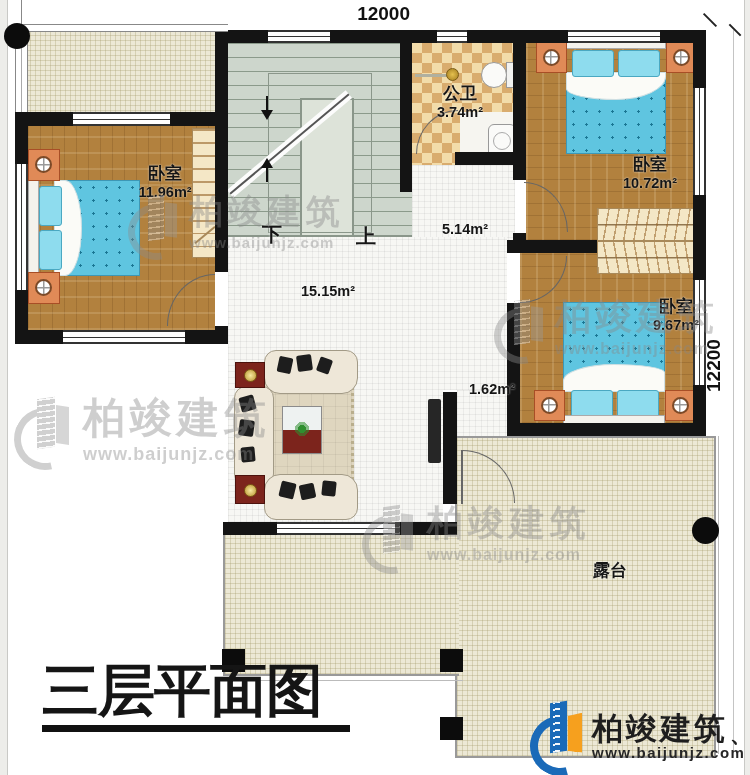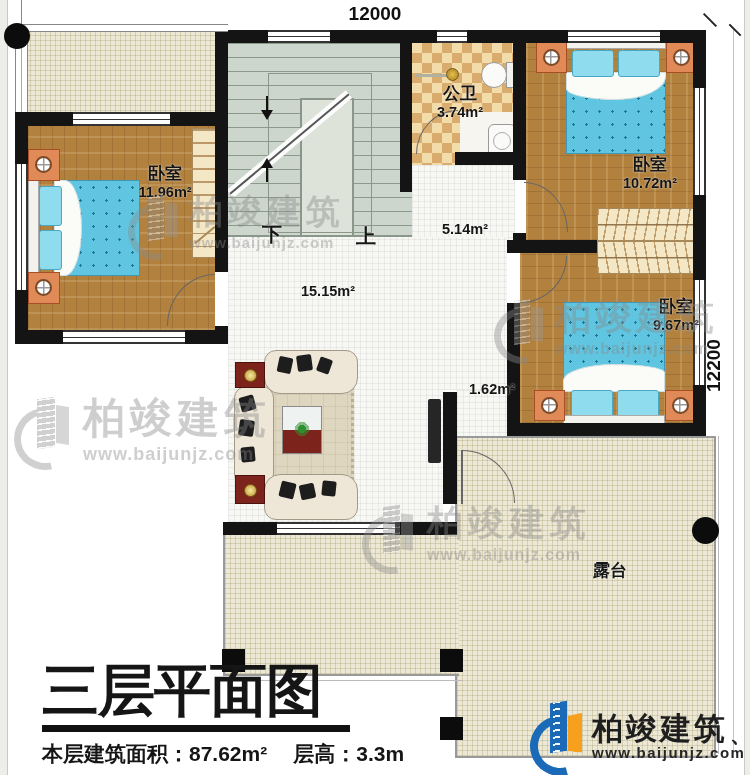--- a/index.html
+++ b/index.html
@@ -275,21 +275,21 @@
   <div class="lbl areatxt" style="left:300px;top:283px;width:56px">15.15m²</div>
   <div class="lbl" style="left:646px;top:297px;width:60px">
     <div class="name">卧室</div>
     <div class="areatxt">9.67m²</div>
   </div>
   <div class="lbl areatxt" style="left:466px;top:381px;width:52px">1.62m²</div>
   <div class="lbl name" style="left:588px;top:561px;width:44px">露台</div>
   <div class="lbl" style="left:262px;top:223px;font-size:20px">下</div>
   <div class="lbl" style="left:356px;top:225px;font-size:20px">上</div>
 
-  <div class="dim" style="left:340px;top:3px;width:70px;text-align:center">12000</div>
+  <div class="dim" style="left:340px;top:3px;width:70px;text-align:right">12000</div>
   <div class="dim" style="left:703px;top:392px;width:84px;transform-origin:0 0;transform:rotate(-90deg)">12200</div>
   <div class="a" style="left:701px;top:19px;width:18px;height:2px;background:#222;transform:rotate(45deg)"></div>
   <div class="a" style="left:727px;top:29px;width:16px;height:2px;background:#222;transform:rotate(45deg)"></div>
 
   <div class="wm" style="left:134px;top:194px">
     <div class="wm-icon" style="width:46px;height:56px">
       <div class="wm-arc" style="left:-6px;top:10px;width:42px;height:42px"></div>
       <div class="wm-b1" style="left:14px;top:2px;width:16px;height:44px"></div>
       <div class="wm-b2" style="left:31px;top:9px;width:12px;height:34px"></div>
     </div>
@@ -341,19 +341,15 @@
     <div class="lg-brand" style="left:92px;top:68px">柏竣建筑</div>
     <div class="lg-mark" style="left:230px;top:80px">、</div>
     <div class="lg-url" style="left:92px;top:104px">www.baijunjz.com</div>
   </div>
 
   <div class="a" style="left:42px;top:662px;width:360px">
     <div class="tb-row1">
       <div class="tb-title">三层平面图</div>
     </div>
     <div class="tb-underline"></div>
-    <div class="tb-info">
-      <div><span>本层建筑面积：</span><span>87.62m²</span></div>
-      <div><span>层高：</span><span>3.3m</span></div>
-    </div>
   </div>
 
 </div>
 
 </body></html>

